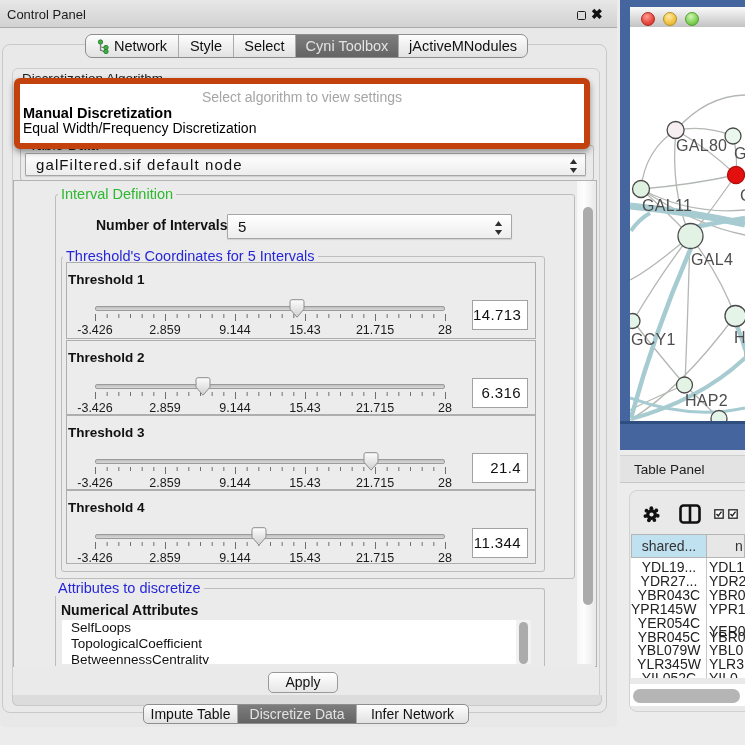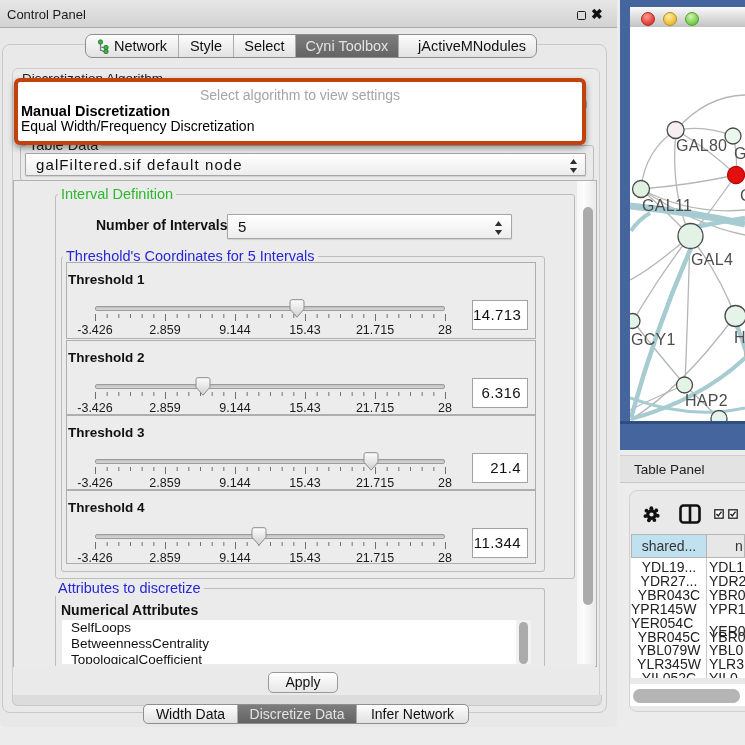--- a/index.html
+++ b/index.html
@@ -35,21 +35,21 @@
 .track{position:absolute;height:3px;background:linear-gradient(#bfbfbf,#d9d9d9);border:1px solid #9b9b9b;border-radius:2px;}
 .nfield{position:absolute;width:56px;height:30px;background:#fff;border:1px solid #a2a2a2;font-size:15px;letter-spacing:0.4px;color:#111;text-align:right;line-height:28px;padding-right:6px;box-sizing:border-box;}
 .slabels{position:absolute;font-size:12.5px;color:#1a1a1a;}
 .slabels span{position:absolute;transform:translateX(-50%);}
 
 #attrList{left:62px;top:620px;width:469px;height:44px;background:#fff;overflow:hidden;font-size:13.5px;color:#111;}
 #attrList div{padding-left:9px;height:16px;line-height:16px;}
 
 #applyBtn{left:268px;top:672px;width:68px;height:19px;background:linear-gradient(#ffffff,#e6e6e6);border:1px solid #999;border-radius:5px;font-size:14px;color:#111;text-align:center;line-height:18px;}
 
-#popup{left:14px;top:78px;width:564px;height:59px;background:#fff;border:4px solid #c2410c;border-radius:6px;box-shadow:0 3px 6px rgba(0,0,0,0.4);}
+#popup{left:14px;top:78px;width:564px;height:59px;background:#fff;border:6px solid #c2410c;border-radius:6px;box-shadow:0 3px 6px rgba(0,0,0,0.4);}
 #popup .hint{position:absolute;left:0;right:0;top:5px;text-align:center;font-size:14px;color:#a5a5a5;}
 #popup .it1{position:absolute;left:3px;top:21px;font-size:14.5px;font-weight:bold;color:#000;}
 #popup .it2{position:absolute;left:3px;top:36px;font-size:14px;color:#000;}
 
 .vthumb{position:absolute;background:#ababab;border-radius:5px;}
 
 #winR{left:620px;top:0;width:125px;height:450px;background:#44659d;}
 #rTitle{left:630px;top:7px;width:115px;height:20px;background:linear-gradient(#fafafa,#c3c3c3);border-bottom:1px solid #818181;}
 .tl{position:absolute;top:11.5px;width:12px;height:12px;border-radius:50%;}
 #canvas{left:630px;top:27px;width:115px;height:394px;background:#fff;}
@@ -73,21 +73,21 @@
 <div class="abs seg" id="tabsTop">
   <div class="s" style="width:92px;"><svg width="13" height="15" viewBox="0 0 13 15" style="margin-right:4px;">
         <path d="M3.5 4 V12 M3.5 7 Q3.5 8.5 8 8.5 M3.5 10 Q3.5 12 8 12.5" stroke="#7d7d7d" fill="none" stroke-width="1.2"></path>
         <circle cx="3.5" cy="3" r="2.2" fill="#3fae49" stroke="#1d7a28" stroke-width="0.8"></circle>
         <circle cx="9" cy="8.5" r="2.2" fill="#3fae49" stroke="#1d7a28" stroke-width="0.8"></circle>
         <circle cx="9" cy="12.5" r="2.2" fill="#3fae49" stroke="#1d7a28" stroke-width="0.8"></circle>
       </svg>Network</div>
   <div class="s" style="width:54px;">Style</div>
   <div class="s" style="width:61px;">Select</div>
   <div class="s sel" style="width:102px;">Cyni Toolbox</div>
-  <div class="s" style="width:128px;padding-left:9px;">jActiveMNodules</div>
+  <div class="s" style="width:128px;">jActiveMNodules</div>
 </div>
 
 <div class="abs" style="left:22px;top:71px;font-size:13.5px;color:#222;">Discretization Algorithm</div>
 <div class="abs" style="left:500px;top:97px;width:81px;height:9px;border:3px solid #85aede;border-radius:6px;background:#fff;"></div>
 
 <div class="abs grp" style="left:20px;top:145px;width:572px;height:34px;"></div>
 <div class="abs" style="left:26px;top:137px;font-size:14.5px;color:#222;background:#eaeaea;padding:0 3px;">Table Data</div>
 <div class="abs combo" style="left:25px;top:153px;width:559px;height:21px;">
   <span class="txt">galFiltered.sif default node</span>
   <svg class="spin" style="right:7px;top:5px;" width="7" height="11" viewBox="0 0 7 11">
@@ -332,32 +332,32 @@
       <path d="M3 0.7 h10 q2 0 2 2 v7.5 L8 18.2 L1 10.2 v-7.5 q0,-2 2,-2 z" fill="url(#g490)" stroke="#8d8d8d" stroke-width="1"></path>
     </svg>
     <div class="nfield" style="left:472px;top:528px;">11.344</div>
   </div>
 
 <div class="abs grp" style="left:55px;top:588px;width:488px;height:90px;border-bottom:none;"></div>
 <div class="abs grpTitle" style="left:55px;top:580px;color:#2626d9;background:#ebebeb;">Attributes to discretize</div>
 <div class="abs" style="left:61px;top:602px;font-size:14px;font-weight:bold;color:#111;">Numerical Attributes</div>
 <div class="abs" id="attrList">
   <div>SelfLoops</div>
+  <div>TopologicalCoefficient</div>
   <div>BetweennessCentrality</div>
-  <div>TopologicalCoefficient</div>
 </div>
 <div class="abs" style="left:516px;top:620px;width:15px;height:44px;background:#f2f2f2;"></div>
 <div class="abs vthumb" style="left:519px;top:622px;width:9px;height:42px;"></div>
 
 <div class="abs" style="left:14px;top:666px;width:581px;height:29px;background:#eaeaea;"></div>
 
 <div class="abs" id="applyBtn">Apply</div>
 
 <div class="abs seg" id="tabsBottom">
-  <div class="s" style="width:93px;">Width Data</div>
+  <div class="s" style="width:93px;">Impute Table</div>
   <div class="s sel" style="width:118px;">Discretize Data</div>
   <div class="s" style="width:111px;">Infer Network</div>
 </div>
 
 <div class="abs" id="popup">
   <div class="hint">Select algorithm to view settings</div>
   <div class="it1">Manual Discretization</div>
   <div class="it2">Equal Width/Frequency Discretization</div>
 </div>
 
@@ -458,21 +458,21 @@
     <div class="abs" style="left:707px;top:534px;width:38px;height:24px;background:#e7e7e7;border:1px solid #b5b5b5;border-left:none;box-sizing:border-box;font-size:14px;color:#333;padding-left:28px;line-height:23px;">n</div>
     <div class="abs" style="left:631px;top:558px;width:114px;height:120px;background:#fff;overflow:hidden;">
       <div style="position:absolute;top:1px;left:0;width:76px;text-align:center;font-size:14px;color:#222;">YDL19...</div>
       <div style="position:absolute;top:1px;left:78px;font-size:14px;color:#222;">YDL1</div>
       <div style="position:absolute;top:14.9px;left:0;width:76px;text-align:center;font-size:14px;color:#222;">YDR27...</div>
       <div style="position:absolute;top:14.9px;left:78px;font-size:14px;color:#222;">YDR2</div>
       <div style="position:absolute;top:28.8px;left:0;width:76px;text-align:center;font-size:14px;color:#222;">YBR043C</div>
       <div style="position:absolute;top:28.8px;left:78px;font-size:14px;color:#222;">YBR0</div>
       <div style="position:absolute;top:42.7px;left:0;width:56px;font-size:14px;color:#222;">YPR145W</div>
       <div style="position:absolute;top:42.7px;left:78px;font-size:14px;color:#222;">YPR1</div>
-      <div style="position:absolute;top:56.6px;left:0;width:76px;text-align:left;font-size:14px;color:#222;">YER054C</div>
+      <div style="position:absolute;top:56.6px;left:0;width:76px;text-align:center;font-size:14px;color:#222;">YER054C</div>
       <div style="position:absolute;top:65px;left:78px;font-size:14px;color:#222;">YER0</div>
       <div style="position:absolute;top:70.5px;left:0;width:76px;text-align:center;font-size:14px;color:#222;">YBR045C</div>
       <div style="position:absolute;top:70.5px;left:78px;font-size:14px;color:#222;">YBR0</div>
       <div style="position:absolute;top:84.4px;left:0;width:76px;text-align:center;font-size:14px;color:#222;">YBL079W</div>
       <div style="position:absolute;top:84.4px;left:78px;font-size:14px;color:#222;">YBL0</div>
       <div style="position:absolute;top:98.3px;left:0;width:76px;text-align:center;font-size:14px;color:#222;">YLR345W</div>
       <div style="position:absolute;top:98.3px;left:78px;font-size:14px;color:#222;">YLR3</div>
       <div style="position:absolute;top:112.2px;left:0;width:76px;text-align:center;font-size:14px;color:#222;">YIL052C</div>
       <div style="position:absolute;top:112.2px;left:78px;font-size:14px;color:#222;">YIL0</div>
     </div>

